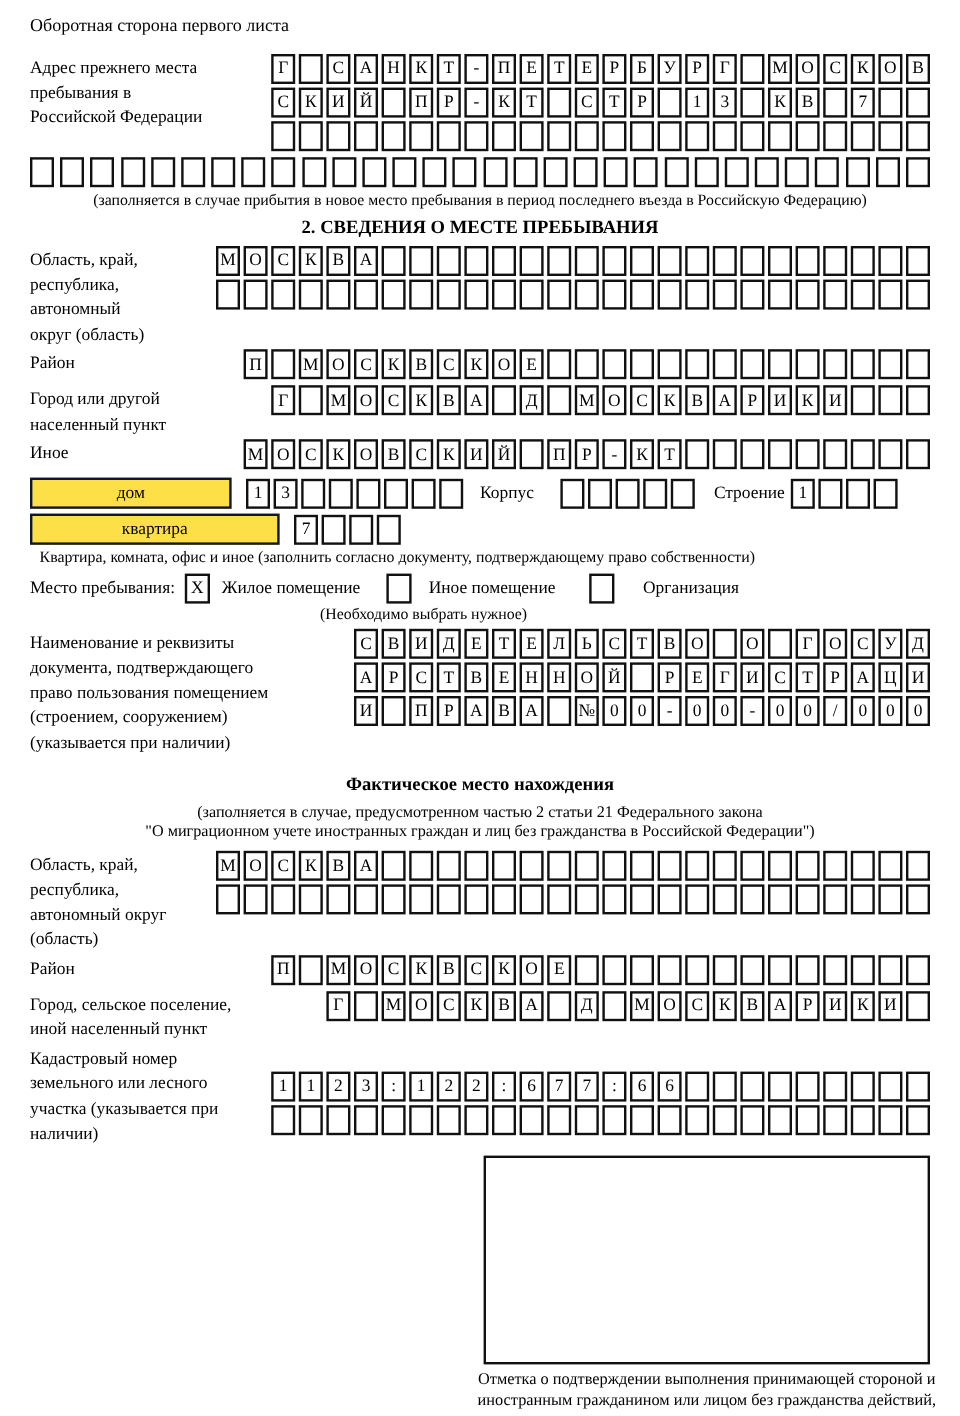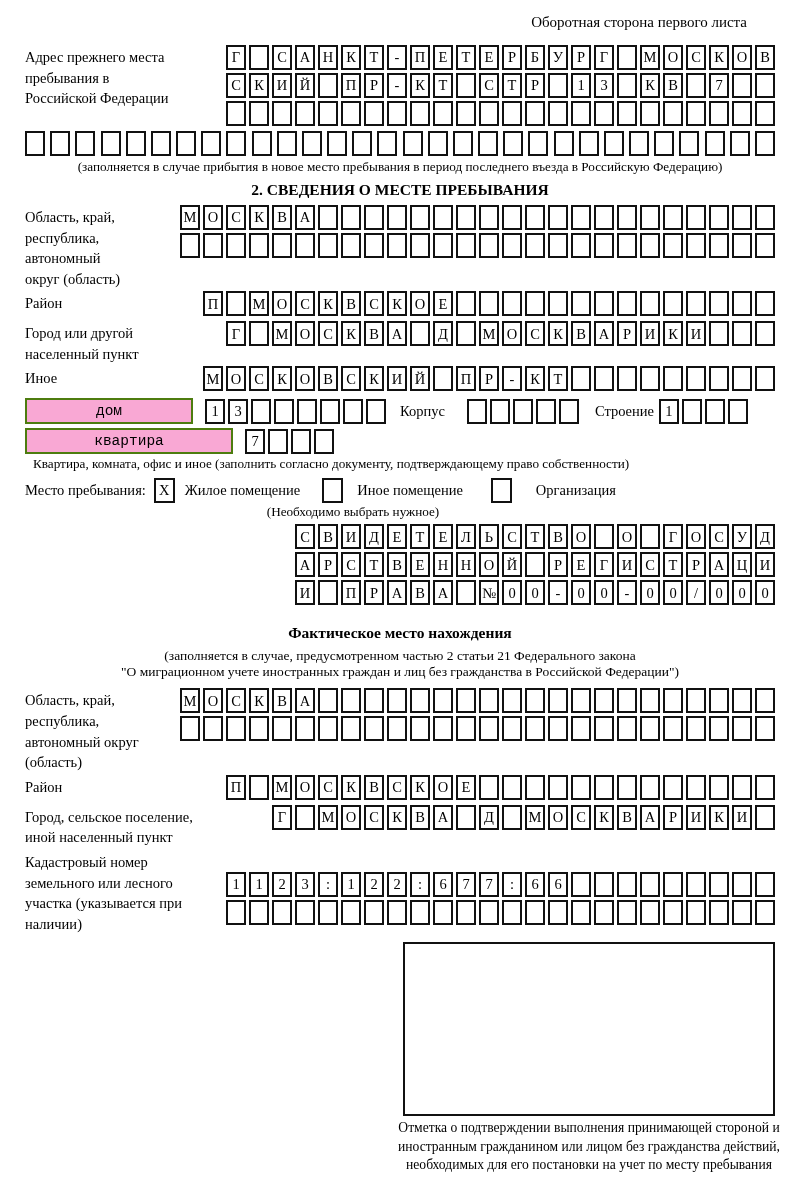--- a/index.html
+++ b/index.html
@@ -2,38 +2,38 @@
 <html><head>
 <meta charset="utf-8">
 <style>
   html,body{margin:0;padding:0;background:#e8e8e8;}
   .page{
     width:800px;height:1180px;background:#ffffff;color:#000;
     font-family:"Liberation Serif","DejaVu Serif",serif;
     position:relative;box-sizing:border-box;padding:14px 25px 0 25px;
     overflow:hidden;
   }
-  .hdr-note{text-align:right;font-size:15px;padding-right:28px;margin-bottom:14px;}
+  .hdr-note{font-size:15px;padding-right:28px;margin-bottom:14px;}
 
   .field{display:flex;align-items:flex-start;margin-bottom:2px;}
   .flabel{font-size:14.5px;line-height:1.42;padding-top:2px;}
   .rows{margin-left:auto;display:flex;flex-direction:column;align-items:flex-end;}
   .cellrow{display:flex;gap:3px;justify-content:flex-end;margin-bottom:3px;}
   .cell{
     width:20px;height:25px;border:2px solid #111;box-sizing:border-box;
     display:inline-flex;align-items:center;justify-content:center;
     font-size:14.5px;line-height:1;background:#fff;flex:none;
   }
   .note{font-size:13.2px;text-align:center;margin:2px 0 4px 0;}
   .sec-title{font-size:15.5px;font-weight:bold;text-align:center;margin:6px 0 6px 0;}
 
   .inline-row{display:flex;align-items:center;margin:4px 0 2px 0;}
   .wide-box{
-    border:2px solid #4d7c0f;height:26px;box-sizing:border-box;background:#f9a8d4;
-    display:flex;align-items:center;justify-content:center;font-size:14.5px;flex:none;font-family:Liberation Mono, monospace;
+    border:2px solid #0f172a;height:26px;box-sizing:border-box;background:#fde047;
+    display:flex;align-items:center;justify-content:center;font-size:14.5px;flex:none;
   }
   .ilabel{font-size:14.5px;flex:none;}
   .cells-inline{display:flex;gap:3px;flex:none;}
 
   .stay-row{display:flex;align-items:center;font-size:14.5px;margin-top:6px;}
   .chk{
     width:21px;height:25px;border:2px solid #111;box-sizing:border-box;flex:none;
     display:inline-flex;align-items:center;justify-content:center;font-size:14.5px;background:#fff;
   }
   .stay-note{font-size:13.2px;text-align:center;width:340px;margin-left:158px;margin-top:1px;}
@@ -380,20 +380,21 @@
     <span class="chk" style="margin-left:8px">X</span>
     <span style="margin-left:10px">Жилое помещение</span>
     <span class="chk" style="margin-left:22px"></span>
     <span style="margin-left:14px">Иное помещение</span>
     <span class="chk" style="margin-left:28px"></span>
     <span style="margin-left:24px">Организация</span>
   </div>
   <div class="stay-note">(Необходимо выбрать нужное)</div>
 
   <div class="field" style="margin-top:4px">
+    <div class="flabel" style="width:220px">Наименование и реквизиты документа, подтверждающего право пользования помещением (строением, сооружением) (указывается при наличии)</div>
     <div class="rows">
       <div class="cellrow">
           <span class="cell">С</span>
           <span class="cell">В</span>
           <span class="cell">И</span>
           <span class="cell">Д</span>
           <span class="cell">Е</span>
           <span class="cell">Т</span>
           <span class="cell">Е</span>
           <span class="cell">Л</span>

